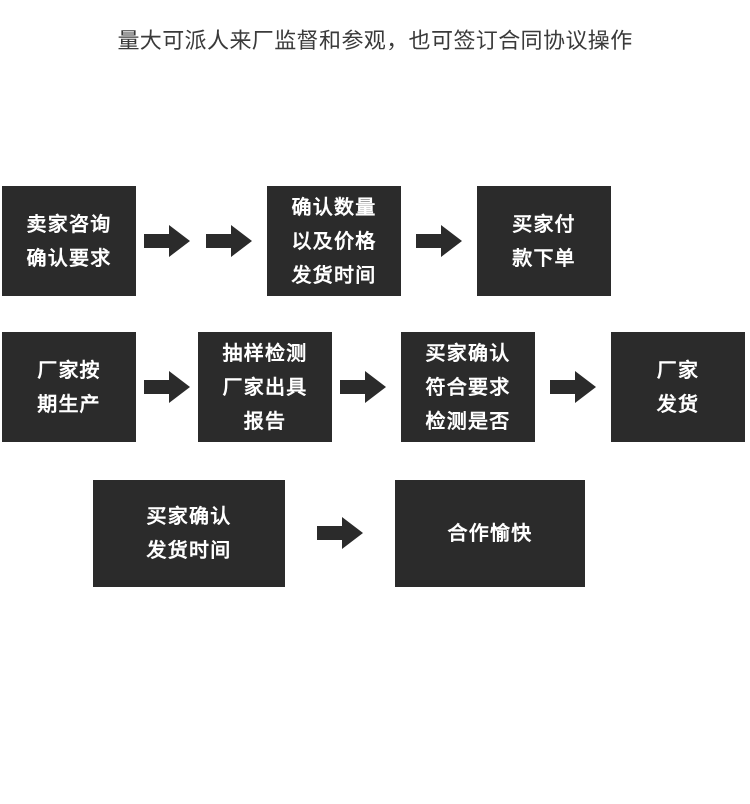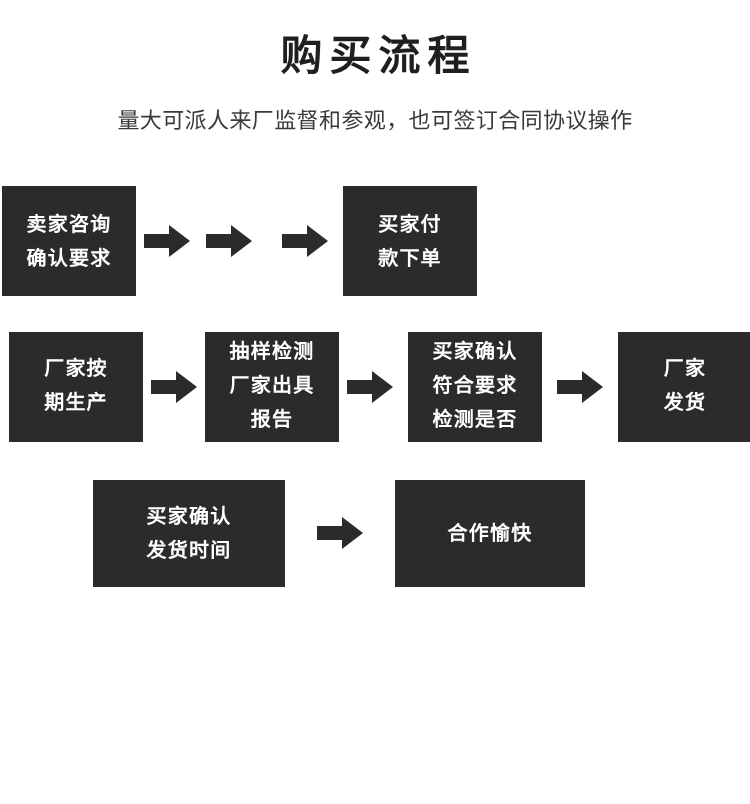--- a/index.html
+++ b/index.html
@@ -58,21 +58,21 @@
     top: 168px;
     width: 750px;
   }
   .flow-row {
     display: flex;
     align-items: center;
     justify-content: flex-start;
     height: 146px;
   }
   .flow-row.row-1 { padding-left: 2px; }
-  .flow-row.row-2 { padding-left: 9px; font-family: Liberation Mono, monospace; }
+  .flow-row.row-2 { padding-left: 2px; }
   .flow-row.row-3 { padding-left: 93px; }
 
   .step-box {
     background: #2b2b2b;
     color: #ffffff;
     display: flex;
     flex-direction: column;
     align-items: center;
     justify-content: center;
     text-align: center;
@@ -106,21 +106,20 @@
   .gap-8  { width: 8px;  flex: none; }
   .gap-15 { width: 15px; flex: none; }
   .gap-32 { width: 32px; flex: none; }
 </style>
 </head>
 <body>
 
 <div class="page">
 
   <div class="header">
-    <h1 class="page-title">购买流程</h1>
     <p class="page-subtitle">量大可派人来厂监督和参观，也可签订合同协议操作</p>
   </div>
 
   <div class="flow">
 
     <div class="flow-row row-1">
 
       <div class="step-box size-sm">
         <span class="line">卖家咨询</span>
         <span class="line">确认要求</span>
@@ -136,20 +135,25 @@
 
 
       <div class="gap-8"></div>
       <div class="arrow">
         <svg width="46" height="32" viewBox="0 0 46 32" aria-hidden="true">
           <polygon points="0,9 25,9 25,0 46,16 25,32 25,23 0,23" fill="#2b2b2b"></polygon>
         </svg>
       </div>
       <div class="gap-15"></div>
 
+      <div class="step-box size-sm">
+        <span class="line">确认数量</span>
+        <span class="line">以及价格</span>
+        <span class="line">发货时间</span>
+      </div>
 
       <div class="gap-15"></div>
       <div class="arrow">
         <svg width="46" height="32" viewBox="0 0 46 32" aria-hidden="true">
           <polygon points="0,9 25,9 25,0 46,16 25,32 25,23 0,23" fill="#2b2b2b"></polygon>
         </svg>
       </div>
       <div class="gap-15"></div>
 
       <div class="step-box size-sm">

